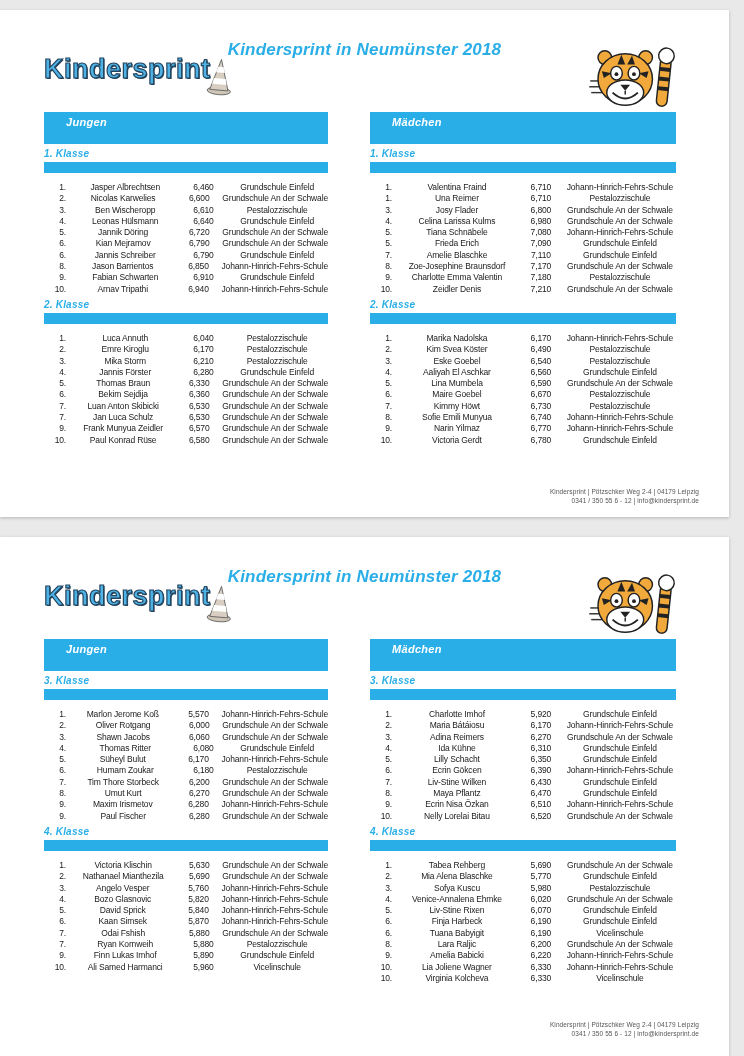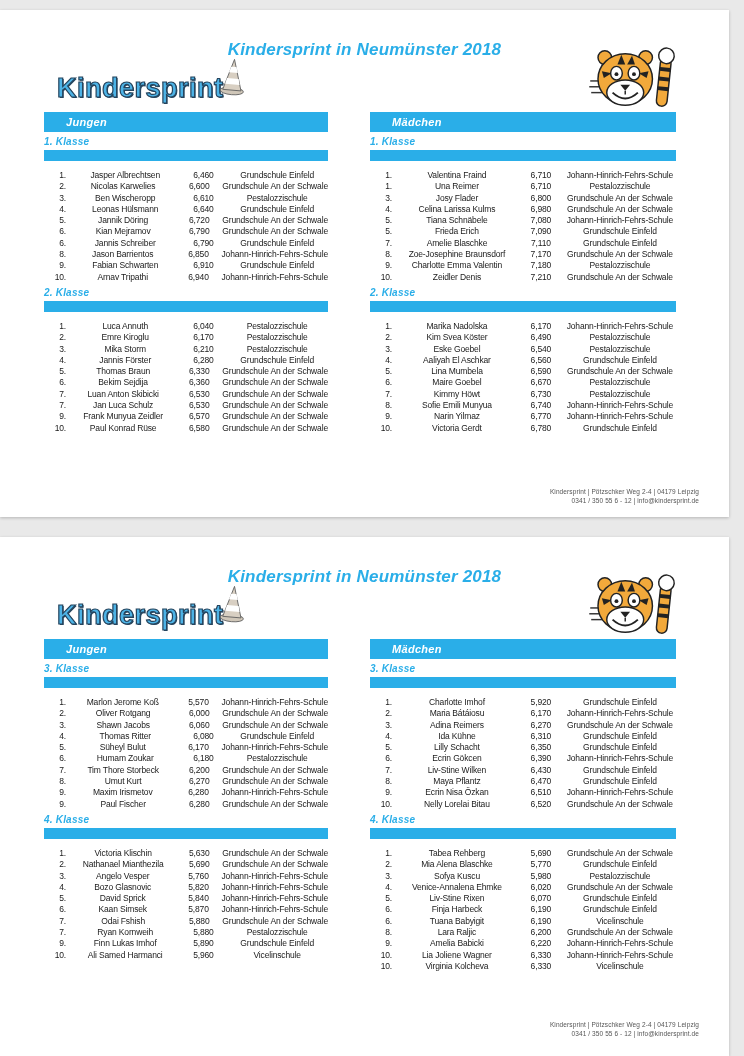--- a/index.html
+++ b/index.html
@@ -23,24 +23,24 @@
     padding-top: 30px;
     font-size: 17px;
     font-weight: bold;
     font-style: italic;
     color: #2aaee8;
     letter-spacing: 0.2px;
   }
 
   .logo {
     position: absolute;
-    left: 57px;
+    left: 44px;
     top: 46px;
     display: flex;
-    align-items: flex-end;
+    align-items: flex-start;
   }
   .logo-text {
     font-size: 27px;
     font-weight: bold;
     color: #4db3e6;
     -webkit-text-stroke: 1.2px #26455e;
     text-shadow: 1px 1px 0 #26455e;
     letter-spacing: 0.5px;
     line-height: 1;
   }
@@ -55,21 +55,21 @@
 
   .columns {
     display: flex;
     margin-top: 52px;
     padding-left: 44px;
   }
   .col-left  { width: 284px; }
   .col-right { width: 306px; margin-left: 42px; }
 
   .gender-bar {
-    height: 20px;
+    height: 32px;
     background: #2aaee8;
     color: #ffffff;
     font-size: 11px;
     font-weight: bold;
     font-style: italic;
     line-height: 20px;
     padding-left: 22px;
     letter-spacing: 0.3px;
   }
 

